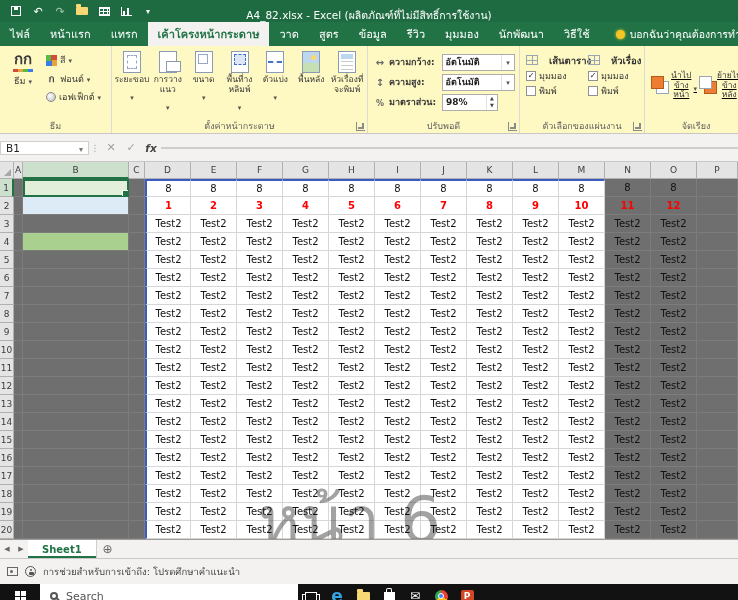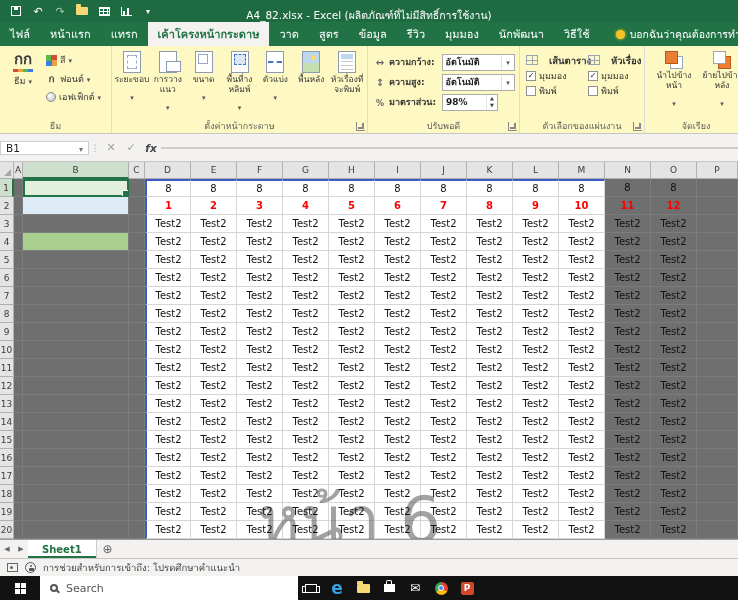--- a/index.html
+++ b/index.html
@@ -83,21 +83,21 @@
   .g-sheetopt .gcontent{gap:6px;padding:4px 2px 0 4px;}
   .so-col{width:56px;display:flex;flex-direction:column;}
   .so-head{display:flex;gap:11px;align-items:center;font-size:9.5px;font-weight:bold;color:#333;height:16px;white-space:nowrap;}
   .ic-mini{width:12px;height:10px;flex:none;border:1px solid #9AA5B5;background:
     linear-gradient(90deg,transparent 0 5px,#9AA5B5 5px 6px,transparent 6px),
     linear-gradient(180deg,transparent 0 4px,#9AA5B5 4px 5px,transparent 5px);}
   .cbrow{display:flex;align-items:center;gap:3px;font-size:9px;color:#333;height:15px;cursor:default;}
   .cb{width:10px;height:10px;border:1px solid #919191;background:#fff;display:inline-flex;align-items:center;justify-content:center;font-size:8px;color:#222;flex:none;}
   .cb.checked::before{content:'✓';}
   .g-arrange .gcontent{justify-content:flex-start;gap:2px;padding-left:4px;}
-  .arbtn{width:46px;display:flex;flex-direction:column;align-items:center;padding-top:3px;text-align:center;}
+  .arbtn{width:46px;display:flex;flex-direction:row;align-items:center;padding-top:3px;text-align:center;text-decoration:underline;}
   .ic-arr{width:18px;height:18px;position:relative;margin-bottom:2px;flex:none;}
   .ic-fw::after{content:'';position:absolute;right:0;bottom:0;width:11px;height:11px;background:#fff;border:1px solid #9AA5B5;}
   .ic-fw::before{content:'';position:absolute;left:0;top:0;width:11px;height:11px;background:#ED7D31;border:1px solid #B55A1F;z-index:1;}
   .ic-bw::before{content:'';position:absolute;left:0;top:0;width:11px;height:11px;background:#fff;border:1px solid #9AA5B5;z-index:1;}
   .ic-bw::after{content:'';position:absolute;right:0;bottom:0;width:11px;height:11px;background:#ED7D31;border:1px solid #B55A1F;}
 
   
   .fbar{height:28px;background:#F3F2F1;display:flex;align-items:center;border-bottom:1px solid #C9C7C5;flex:none;padding:2px 0;}
   .namebox{width:89px;background:#fff;border:1px solid #D0CECC;display:flex;align-items:center;justify-content:space-between;padding:0 5px;font-size:10.5px;color:#222;}
   .nbdd::before{content:'▾';font-size:8px;color:#777;}
@@ -134,21 +134,21 @@
   .sheetbar{height:19px;background:#F3F2F1;display:flex;align-items:stretch;border-top:1px solid #9c9c9c;flex:none;}
   .nav{width:14px;display:flex;align-items:center;justify-content:center;color:#666;font-size:7px;}
   .navl::before{content:'◀';}
   .navr::before{content:'▶';}
   .sheettab{padding:0 14px;background:#fff;display:flex;align-items:center;font-size:10px;color:#217346;font-weight:bold;border-right:1px solid #D0CECC;position:relative;}
   .sheettab::after{content:'';position:absolute;left:0;right:0;bottom:0;height:2px;background:#217346;}
   .addsheet{width:22px;display:flex;align-items:center;justify-content:center;color:#666;font-size:12px;}
   .addsheet::before{content:'⊕';}
 
   
-  .statusbar{height:18px;background:#F3F2F1;border-top:1px solid #C9C7C5;display:flex;align-items:center;gap:7px;padding:0 7px;font-size:9.5px;color:#444;flex:none;}
+  .statusbar{height:26px;background:#F3F2F1;border-top:1px solid #C9C7C5;display:flex;align-items:center;gap:7px;padding:0 7px;font-size:9.5px;color:#444;flex:none;}
   .sic-macro{width:11px;height:9px;border:1px solid #666;position:relative;flex:none;}
   .sic-macro::after{content:'';position:absolute;left:2px;top:2px;width:3px;height:3px;background:#666;border-radius:50%;}
   .sic-acc{width:11px;height:11px;border:1px solid #555;border-radius:50%;position:relative;flex:none;}
   .sic-acc::before{content:'';position:absolute;top:2px;left:4px;width:2px;height:2px;background:#555;border-radius:50%;}
   .sic-acc::after{content:'';position:absolute;top:5px;left:2.5px;width:5px;height:3px;background:#555;border-radius:1px;}
 
   
   .taskbar{height:24px;background:#121212;display:flex;align-items:center;flex:none;}
   .start{width:40px;height:100%;display:flex;align-items:center;justify-content:center;}
   .winlogo{position:relative;width:11px;height:11px;}

